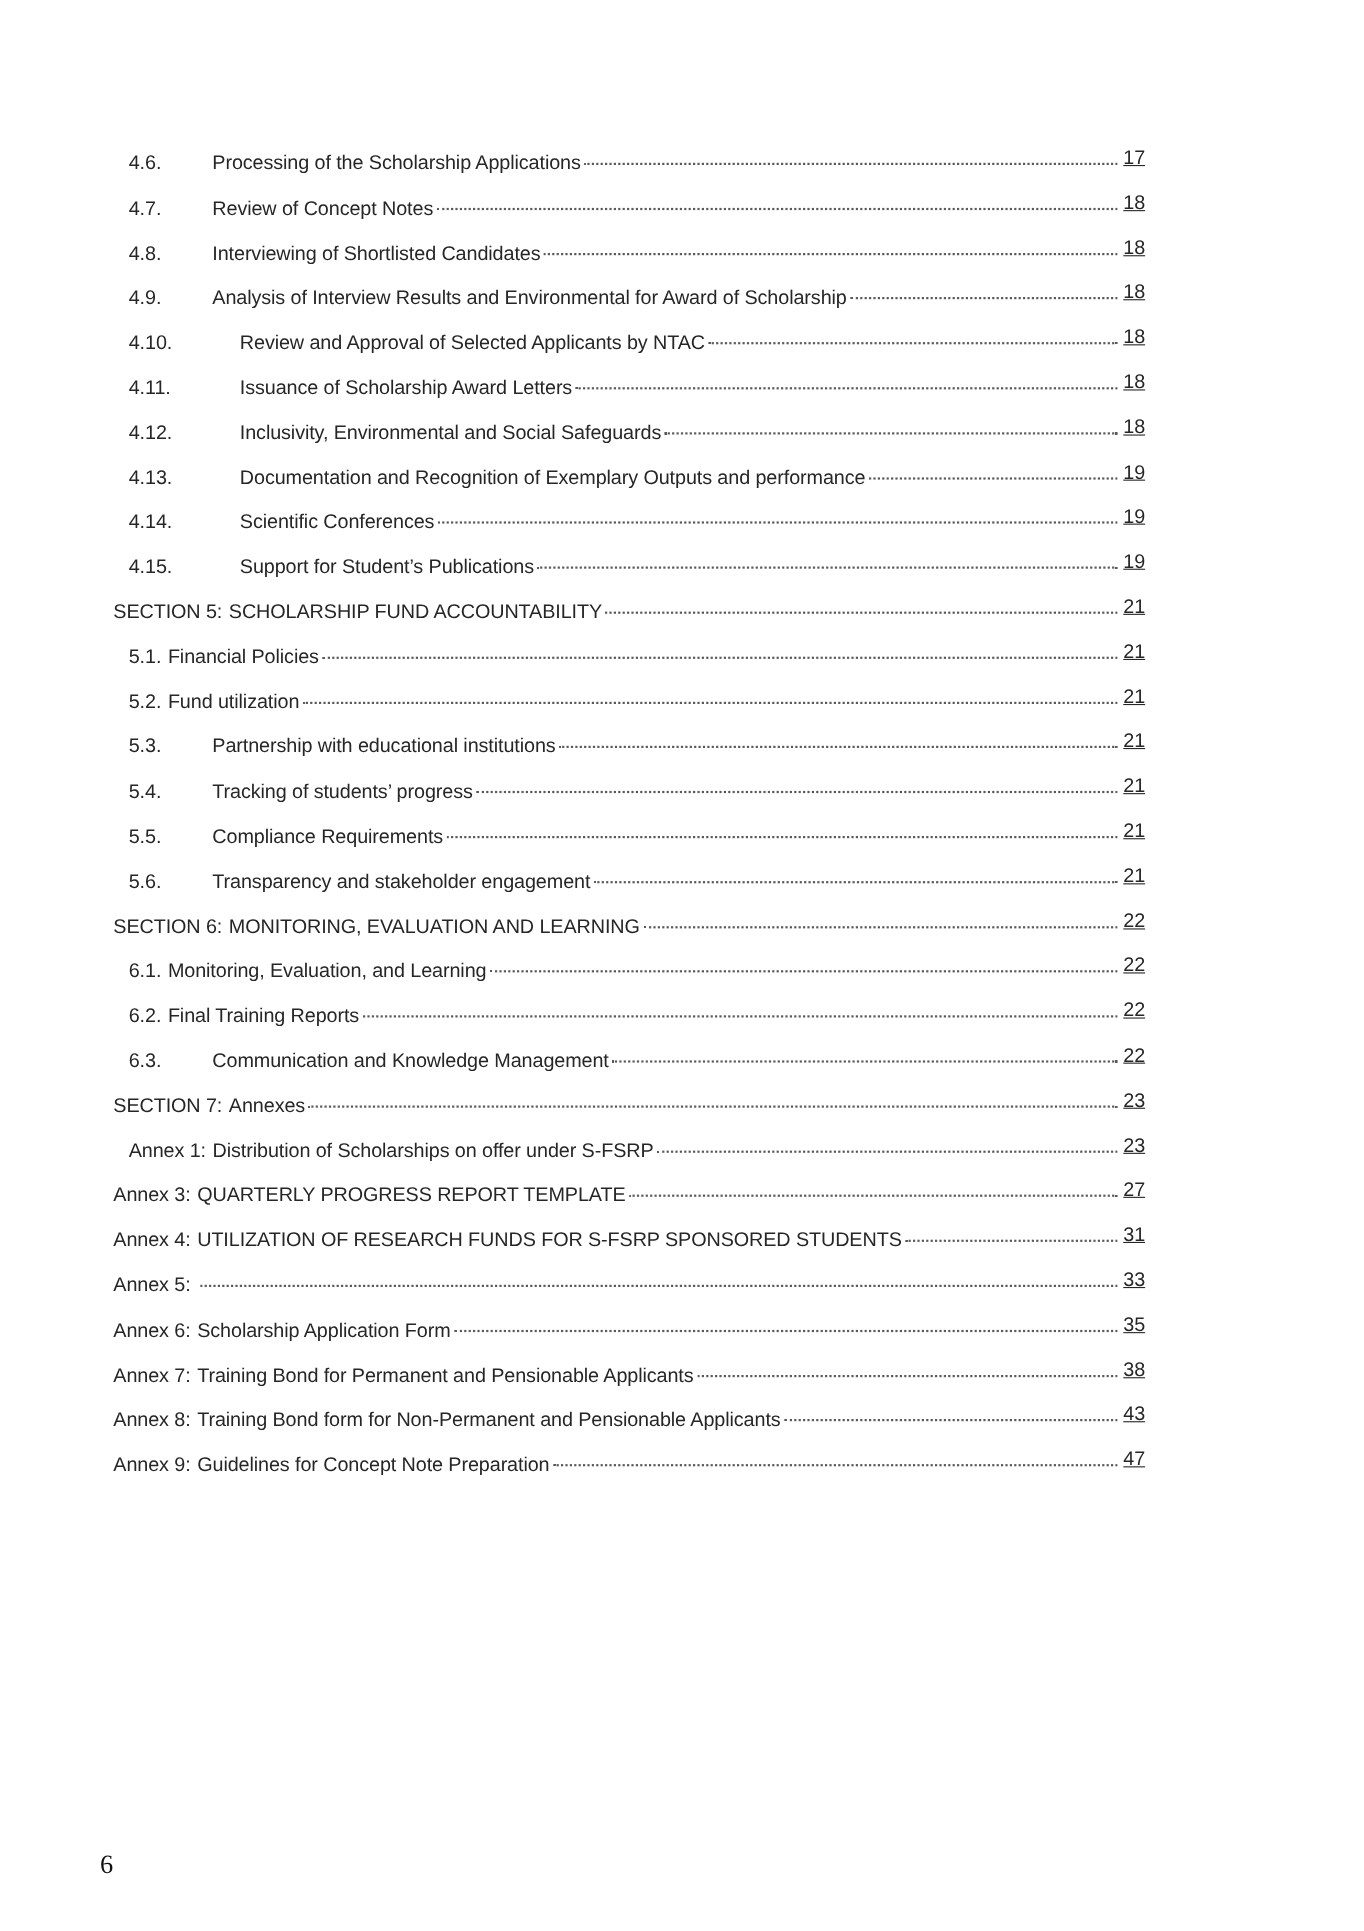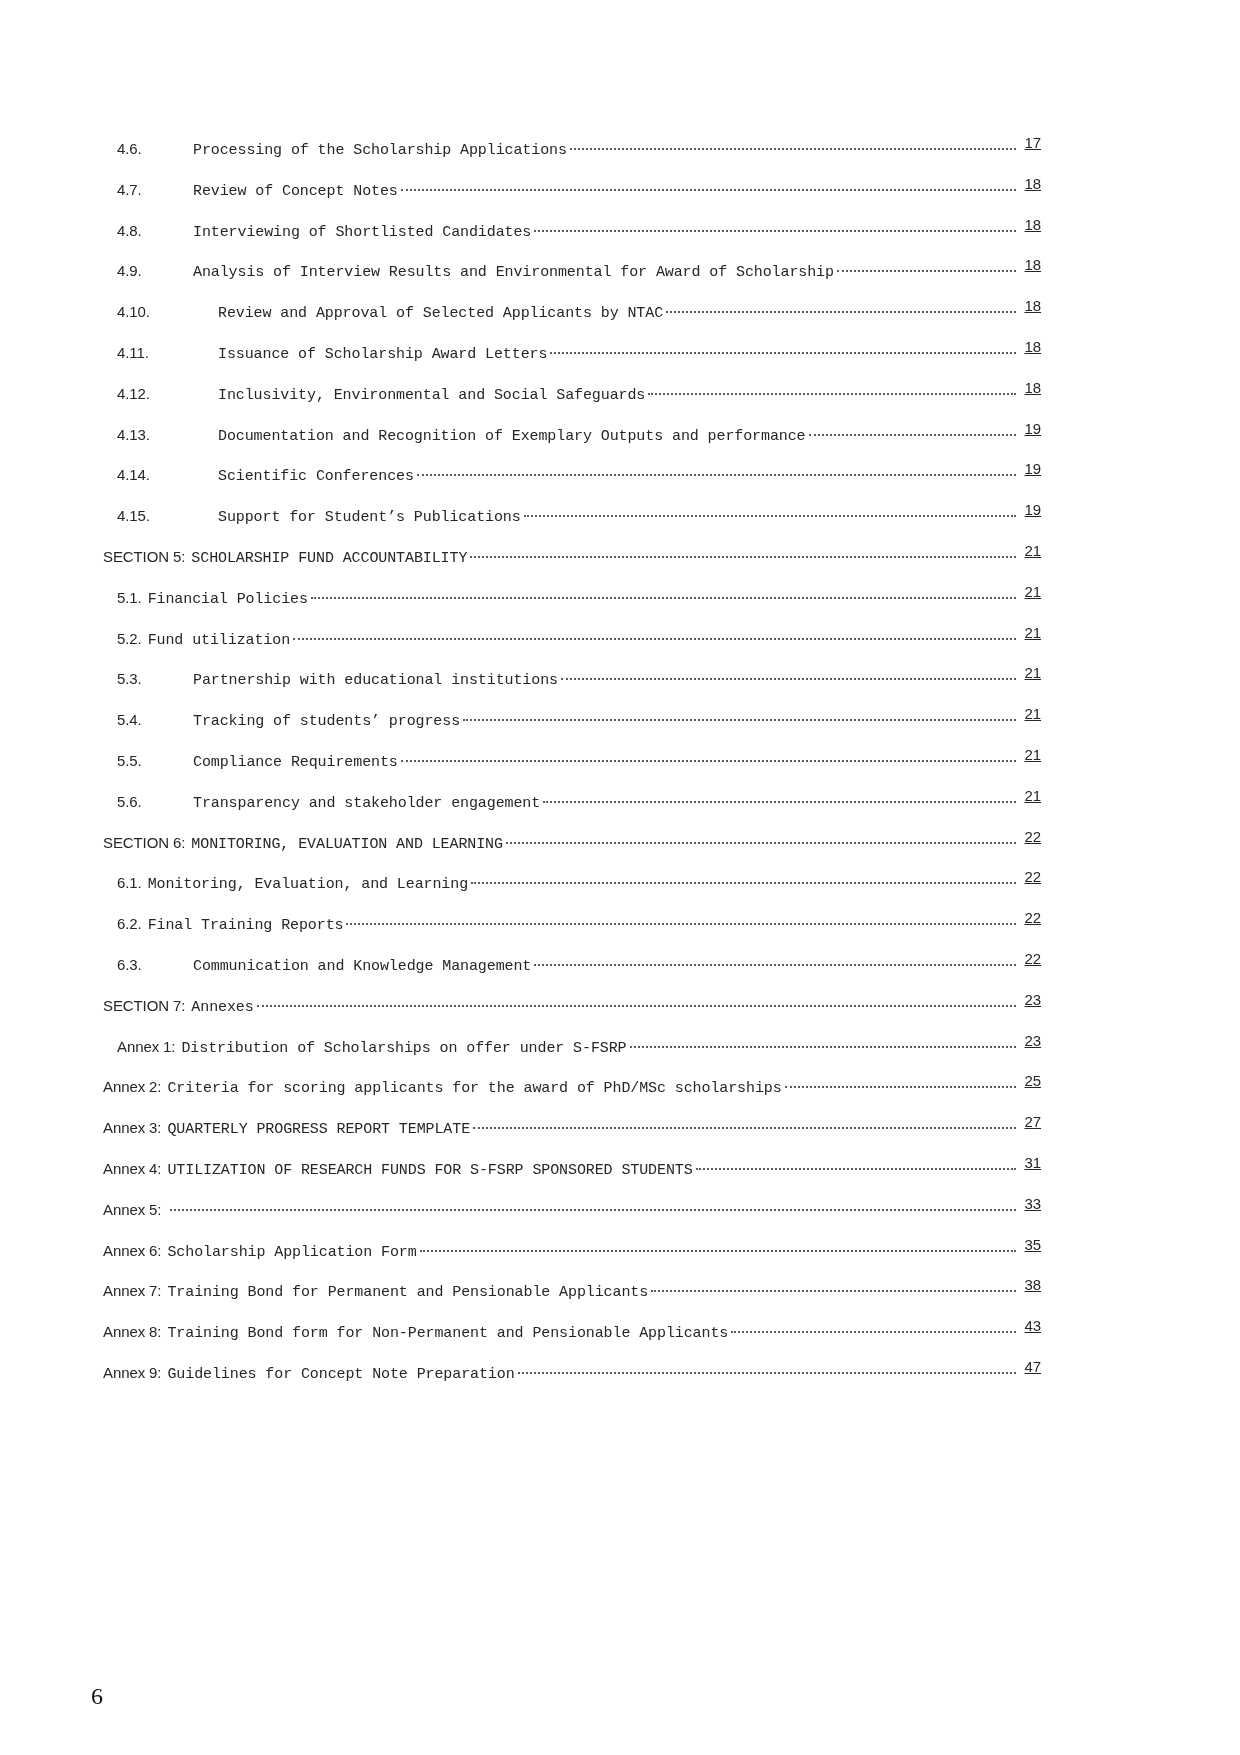--- a/index.html
+++ b/index.html
@@ -26,21 +26,21 @@
     position: absolute;
     left: 91px;
     top: 132px;
     width: 950px;
   }
   .toc-row {
     position: relative;
     height: 40.8px;
     display: flex;
     align-items: flex-start;
-    font-size: 15px;
+    font-size: 18px;
     line-height: 22px;
     white-space: nowrap;
     letter-spacing: -0.1px;
   }
   .toc-row .lead {
     display: flex;
     align-items: baseline;
     flex: 1 1 auto;
     min-width: 0;
   }
@@ -48,21 +48,20 @@
     display: inline-block;
     flex: 0 0 auto;
   }
   .toc-row.l2 .num { width: 76px; margin-left: 26px; }
   .toc-row.l2w .num { width: 101px; margin-left: 26px; }
   .toc-row.l2i .num { width: auto; margin-left: 26px; margin-right: 6px; }
   .toc-row.l1 .num { width: auto; margin-left: 12px; margin-right: 6px; }
   .toc-row.l1i .num { width: auto; margin-left: 26px; margin-right: 6px; }
   .toc-row .title {
     flex: 0 0 auto;
-    font-family: Liberation Mono, monospace;
   }
   .toc-row .dots {
     flex: 1 1 auto;
     overflow: hidden;
     margin: 0 3px 0 3px;
     height: 22px;
     position: relative;
   }
   .toc-row .dots::before {
     content: "";
@@ -270,28 +269,20 @@
       <div class="toc-row l1i">
         <div class="lead">
           <span class="num">Annex 1:</span>
           <span class="title">Distribution of Scholarships on offer under S-FSRP</span>
           <span class="dots"></span>
         </div>
         <span class="page-num">23</span>
       </div>
       <div class="toc-row l1">
         <div class="lead">
-          <span class="num">Annex 2:</span>
-          <span class="title">Criteria for scoring applicants for the award of PhD/MSc scholarships</span>
-          <span class="dots"></span>
-        </div>
-        <span class="page-num">25</span>
-      </div>
-      <div class="toc-row l1">
-        <div class="lead">
           <span class="num">Annex 3:</span>
           <span class="title">QUARTERLY PROGRESS REPORT TEMPLATE</span>
           <span class="dots"></span>
         </div>
         <span class="page-num">27</span>
       </div>
       <div class="toc-row l1">
         <div class="lead">
           <span class="num">Annex 4:</span>
           <span class="title">UTILIZATION OF RESEARCH FUNDS FOR S-FSRP SPONSORED STUDENTS</span>

